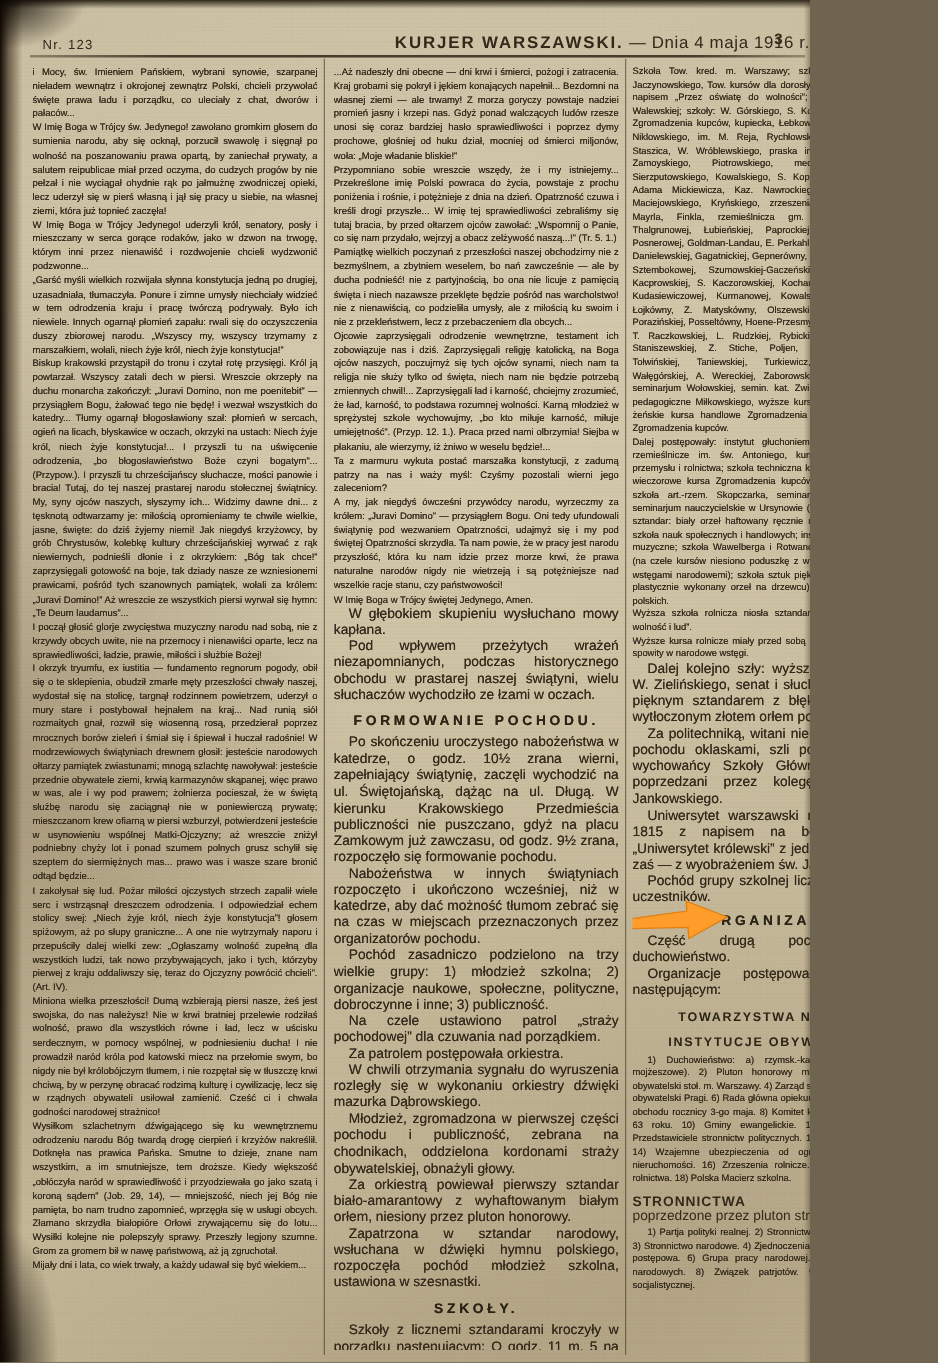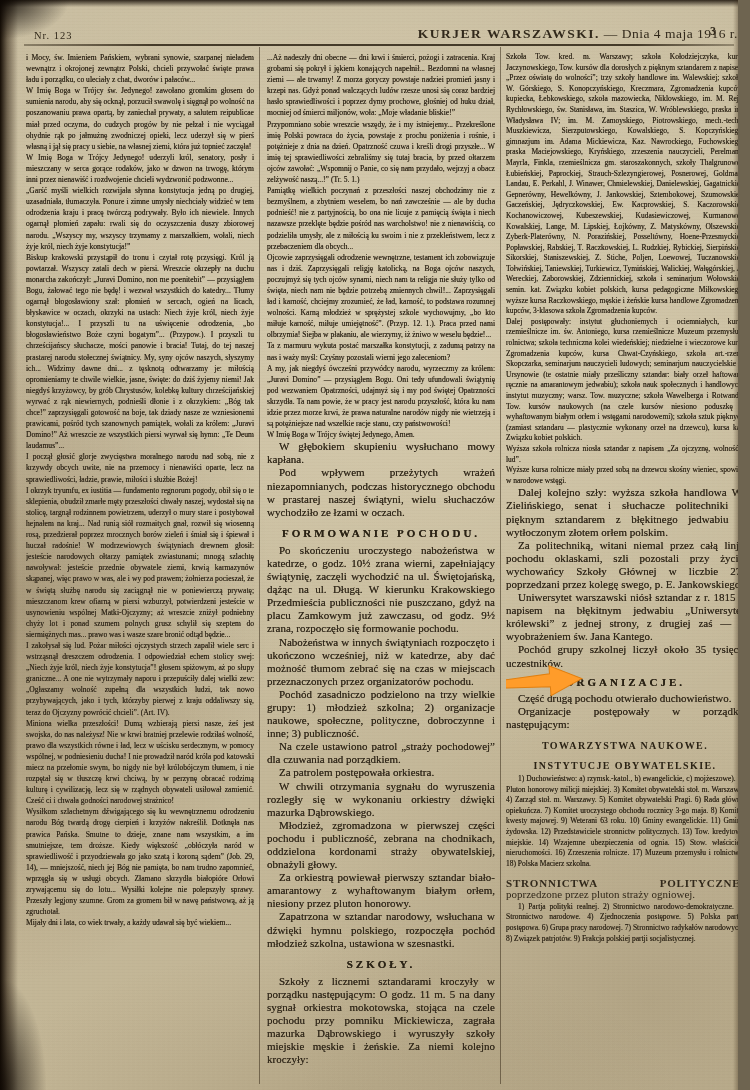--- a/index.html
+++ b/index.html
@@ -1,18 +1,18 @@
 <!DOCTYPE html>
 <html lang="pl"><head>
 <meta charset="utf-8">
 <style>
   html,body{margin:0;padding:0;background:#6e6450;}
   .page{
-    position:relative;width:738px;height:1090px;overflow:hidden;
-    font-family:Liberation Serif, serif;
+    position:relative;width:648px;height:1090px;overflow:hidden;
+    font-family:Liberation Sans, sans-serif;
     color:#32291b;
     background:
       radial-gradient(ellipse 900px 700px at 55% 30%, rgba(255,248,222,.28), rgba(0,0,0,0) 62%),
       radial-gradient(ellipse 520px 420px at 88% 92%, rgba(110,92,62,.20), rgba(0,0,0,0) 70%),
       radial-gradient(ellipse 430px 640px at 2% 55%, rgba(84,62,34,.28), rgba(0,0,0,0) 60%),
       radial-gradient(ellipse 500px 220px at 45% 101%, rgba(120,102,70,.18), rgba(0,0,0,0) 70%),
       linear-gradient(#c9bda0,#c2b595);
   }
   .grain{position:absolute;inset:0;pointer-events:none;opacity:.5;
     background:
@@ -86,21 +86,21 @@
   <div class="vrule v1"></div>
   <div class="vrule v2"></div>
 
   <div class="col col-left small-col blk">
 
   <p class="cont">i Mocy, św. Imieniem Pańskiem, wybrani synowie, szarpanej nieładem wewnątrz i okrojonej zewnątrz Polski, chcieli przywołać święte prawa ładu i porządku, co uleciały z chat, dworów i pałaców...</p>
       <p class="cont">W Imię Boga w Trójcy św. Jedynego! zawołano gromkim głosem do sumienia narodu, aby się ocknął, porzucił swawolę i sięgnął po wolność na poszanowaniu prawa opartą, by zaniechał prywaty, a salutem reipublicae miał przed oczyma, do cudzych progów by nie pełzał i nie wyciągał ohydnie rąk po jałmużnę zwodniczej opieki, lecz uderzył się w pierś własną i jął się pracy u siebie, na własnej ziemi, która już topnieć zaczęła!</p>
       <p class="cont">W Imię Boga w Trójcy Jedynego! uderzyli król, senatory, posły i mieszczany w serca gorące rodaków, jako w dzwon na trwogę, którym inni przez nienawiść i rozdwojenie chcieli wydzwonić podzwonne...</p>
       <p class="cont">„Garść myśli wielkich rozwijała słynna konstytucja jedną po drugiej, uzasadniała, tłumaczyła. Ponure i zimne umysły niechciały widzieć w tem odrodzenia kraju i pracę twórczą podrywały. Było ich niewiele. Innych ogarnął płomień zapału: rwali się do oczyszczenia duszy zbiorowej narodu. „Wszyscy my, wszyscy trzymamy z marszałkiem, wołali, niech żyje król, niech żyje konstytucja!”</p>
       <p class="cont">Biskup krakowski przystąpił do tronu i czytał rotę przysięgi. Król ją powtarzał. Wszyscy zatali dech w piersi. Wreszcie okrzepły na duchu monarcha zakończył: „Juravi Domino, non me poenitebit” — przysiągłem Bogu, żałować tego nie będę! i wezwał wszystkich do katedry... Tłumy ogarnął błogosławiony szał: płomień w sercach, ogień na licach, błyskawice w oczach, okrzyki na ustach: Niech żyje król, niech żyje konstytucja!... I przyszli tu na uświęcenie odrodzenia, „bo błogosławieństwo Boże czyni bogatym”... (Przypow.). I przyszli tu chrześcijańscy słuchacze, mości panowie i bracia! Tutaj, do tej naszej prastarej narodu stołecznej świątnicy. My, syny ojców naszych, słyszymy ich... Widzimy dawne dni... z tęsknotą odtwarzamy je: miłością opromieniamy te chwile wielkie, jasne, święte: do dziś żyjemy niemi! Jak niegdyś krzyżowcy, by grób Chrystusów, kolebkę kultury chrześcijańskiej wyrwać z rąk niewiernych, podnieśli dłonie i z okrzykiem: „Bóg tak chce!” zaprzysięgali gotowość na boje, tak dziady nasze ze wzniesionemi prawicami, pośród tych szanownych pamiątek, wołali za królem: „Juravi Domino!” Aż wreszcie ze wszystkich piersi wyrwał się hymn: „Te Deum laudamus”...</p>
-      <p class="cont">I począł głosić glorje zwycięstwa moralnego narodu nad sobą, nie z krzywdy obcych uwite, nie na przemocy i nienawiści oparte, lecz na sprawiedliwości, ładzie, prawie, miłości i służbie Bożej!</p>
+      <p class="cont">I począł głosić glorje zwycięstwa muzyczny narodu nad sobą, nie z krzywdy obcych uwite, nie na przemocy i nienawiści oparte, lecz na sprawiedliwości, ładzie, prawie, miłości i służbie Bożej!</p>
       <p class="cont">I okrzyk tryumfu, ex iustitia — fundamento regnorum pogody, obił się o te sklepienia, obudził zmarłe męty przeszłości chwały naszej, wydostał się na stolicę, targnął rodzinnem powietrzem, uderzył o mury stare i postybował hejnałem na kraj... Nad runią siół rozmaitych gnał, rozwił się wiosenną rosą, przedzierał poprzez mrocznych borów zieleń i śmiał się i śpiewał i huczał radośnie! W modrzewiowych świątyniach drewnem głosił: jesteście narodowych ołtarzy pamiątek zwiastunami; mnogą szlachtę nawoływał: jesteście przednie obywatele ziemi, krwią karmazynów skąpanej, więc prawo w was, ale i wy pod prawem; żołnierza pocieszał, że w świętą służbę narodu się zaciągnął nie w poniewierczą prywatę; mieszczanom krew ofiarną w piersi wzburzył, potwierdzeni jesteście w usynowieniu wspólnej Matki-Ojczyzny; aż wreszcie zniżył podniebny chyży lot i ponad szumem polnych grusz schylił się szeptem do siermiężnych mas... prawo was i wasze szare bronić odtąd będzie...</p>
       <p class="cont">I zakołysał się lud. Pożar miłości ojczystych strzech zapalił wiele serc i wstrząsnął dreszczem odrodzenia. I odpowiedział echem stolicy swej: „Niech żyje król, niech żyje konstytucja”! głosem spiżowym, aż po słupy graniczne... A one nie wytrzymały naporu i przepuściły dalej wielki zew: „Ogłaszamy wolność zupełną dla wszystkich ludzi, tak nowo przybywających, jako i tych, którzyby pierwej z kraju oddaliwszy się, teraz do Ojczyzny powrócić chcieli”. (Art. IV).</p>
       <p class="cont">Miniona wielka przeszłości! Dumą wzbierają piersi nasze, żeś jest swojska, do nas należysz! Nie w krwi bratniej przelewie rodziłaś wolność, prawo dla wszystkich równe i ład, lecz w uścisku serdecznym, w pomocy wspólnej, w podniesieniu ducha! I nie prowadził naród króla pod katowski miecz na przełomie swym, bo nigdy nie był królobójczym tłumem, i nie rozpętał się w tłuszczę krwi chciwą, by w perzynę obracać rodzimą kulturę i cywilizację, lecz się w rządnych obywateli usiłował zamienić. Cześć ci i chwała godności narodowej strażnico!</p>
       <p class="cont">Wysiłkom szlachetnym dźwigającego się ku wewnętrznemu odrodzeniu narodu Bóg twardą drogę cierpień i krzyżów nakreślił. Dotknęła nas prawica Pańska. Smutne to dzieje, znane nam wszystkim, a im smutniejsze, tem droższe. Kiedy większość „obłóczyła naród w sprawiedliwość i przyodziewała go jako szatą i koroną sądem” (Job. 29, 14), — mniejszość, niech jej Bóg nie pamięta, bo nam trudno zapomnieć, wprzęgła się w usługi obcych. Złamano skrzydła białopióre Orłowi zrywającemu się do lotu... Wysiłki kolejne nie polepszyły sprawy. Przeszły legjony szumne. Grom za gromem bił w nawę państwową, aż ją zgruchotał.</p>
       <p class="cont">Mijały dni i lata, co wiek trwały, a każdy udawał się być wiekiem...</p>
     </div>
 
   <div class="col col-mid">
     <div class="small-col blk">
 

